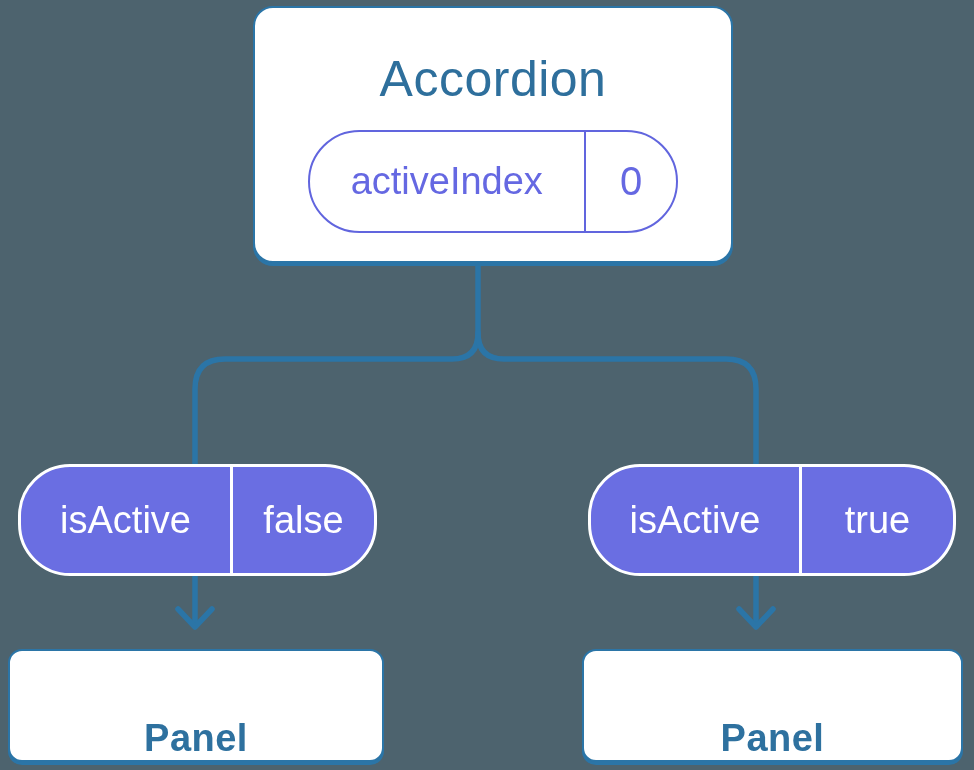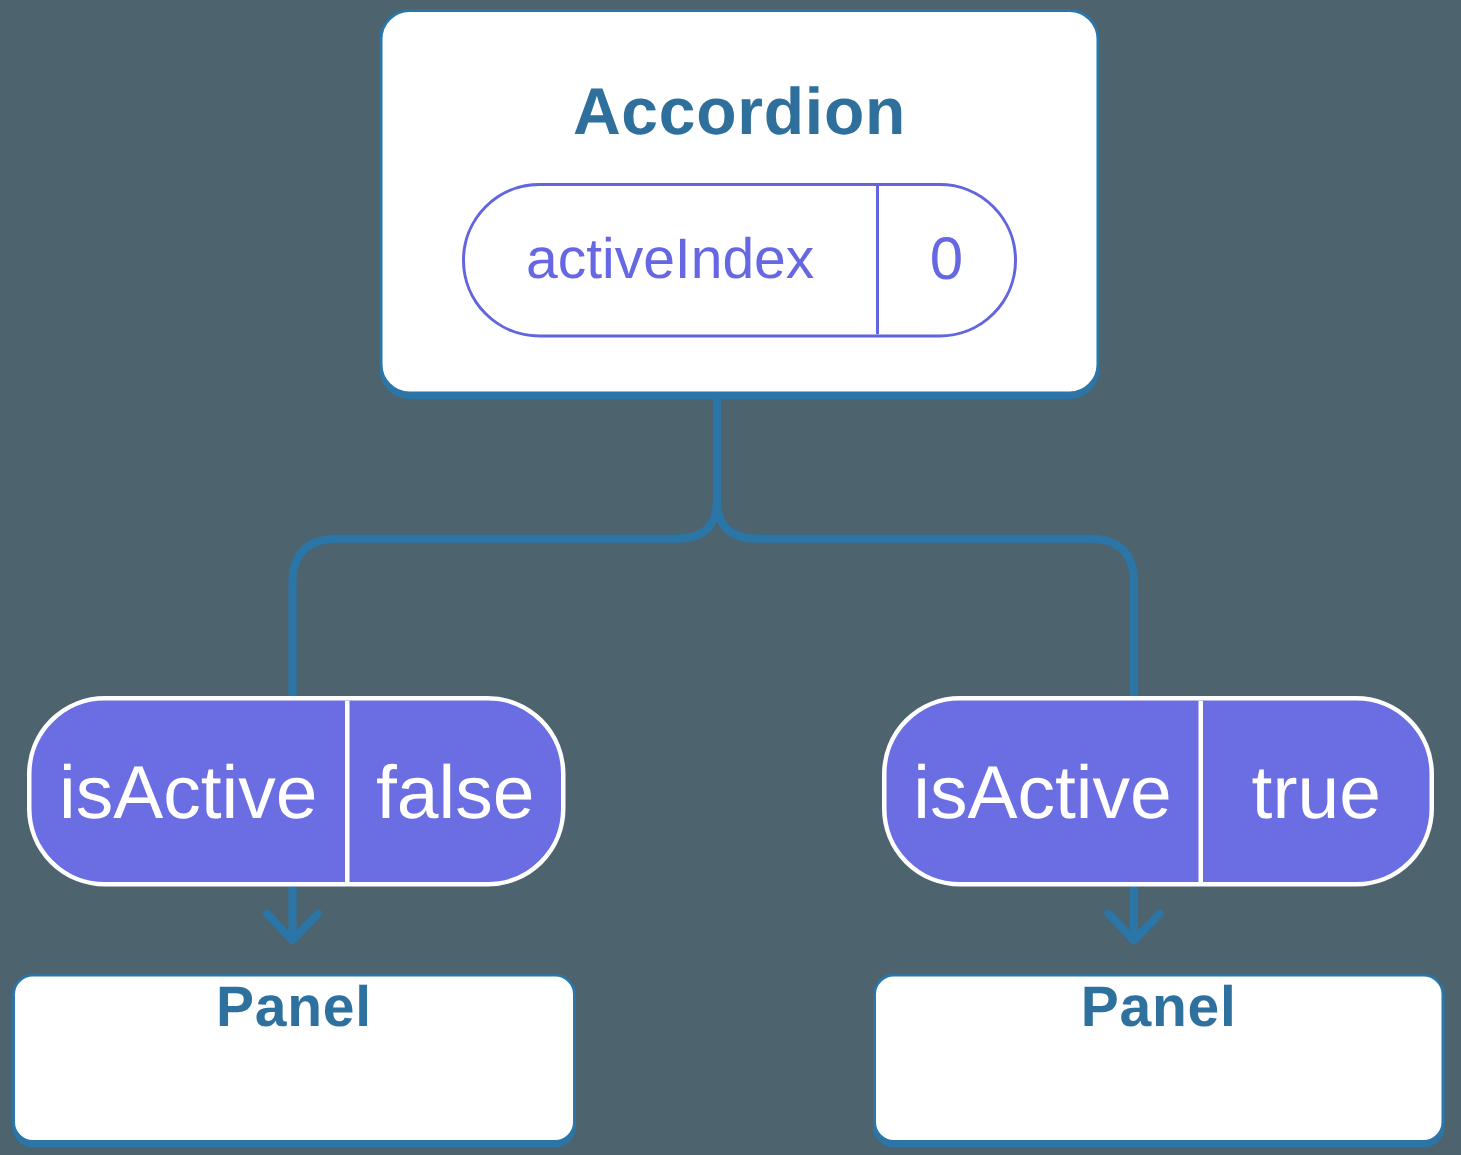--- a/index.html
+++ b/index.html
@@ -37,22 +37,22 @@
     border: 2px solid #2b75a7;
     border-radius: 20px;
     box-shadow: 0 3px 0 #2b75a7;
     display: flex;
     flex-direction: column;
     align-items: center;
     z-index: 2;
   }
   .accordion-title {
     margin-top: 42px;
-    font-size: 44px;
-    font-weight: 700;
+    font-size: 50px;
+    font-weight: 400;
     letter-spacing: 0.5px;
     color: #2e6f9c;
   }
   .state-pill {
     margin-top: 22px;
     width: 370px; height: 103px;
     box-sizing: border-box;
     background: #ffffff;
     border: 2.5px solid #6165de;
     border-radius: 52px;
@@ -68,30 +68,30 @@
     align-items: center;
     justify-content: center;
   }
   .state-pill .name { flex: 1; }
   .state-pill .sep { width: 2.5px; background: #6165de; }
   .state-pill .value { width: 90px; font-size: 40px; }
 
   .child-pill {
     position: absolute;
     top: 464px;
-    height: 127px;
+    height: 112px;
     box-sizing: border-box;
     background: #6a6ee2;
     border: 3px solid #ffffff;
     border-radius: 52px;
     display: flex;
     align-items: stretch;
     overflow: hidden;
     color: #ffffff;
-    font-size: 50px;
+    font-size: 38px;
     z-index: 2;
   }
   .child-pill .cell {
     display: flex;
     align-items: center;
     justify-content: center;
   }
   .child-pill .name { flex: 1; }
   .child-pill .sep { width: 3px; background: #ffffff; }
   .pill-true  { left: 18px;  width: 359px; }
@@ -102,21 +102,21 @@
   .panel-card {
     position: absolute;
     top: 649px;
     height: 113px;
     box-sizing: border-box;
     background: #ffffff;
     border: 2px solid #2b75a7;
     border-radius: 14px;
     box-shadow: 0 3px 0 #2b75a7;
     display: flex;
-    align-items: flex-start;
+    align-items: flex-end;
     justify-content: center;
     font-size: 38px;
     font-weight: 700;
     letter-spacing: 0.5px;
     color: #2e719f;
     z-index: 2;
   }
   .panel-left  { left: 8px;   width: 376px; }
   .panel-right { left: 582px; width: 381px; }
 </style>

